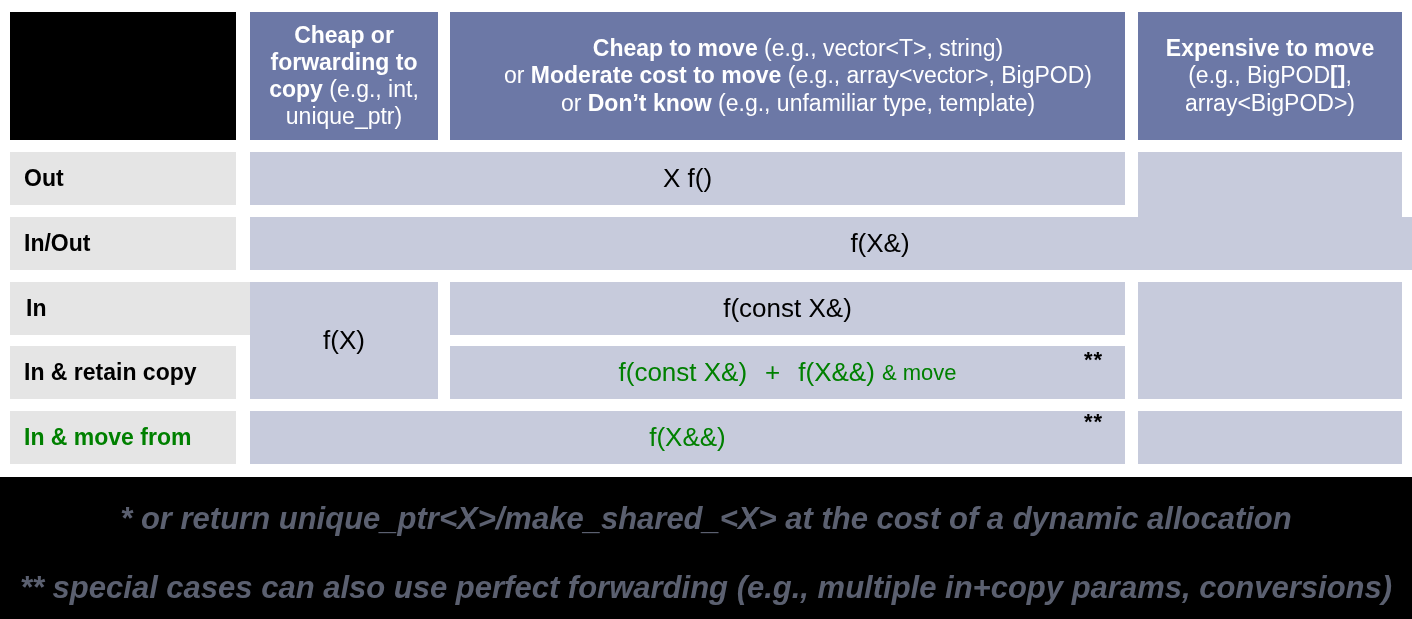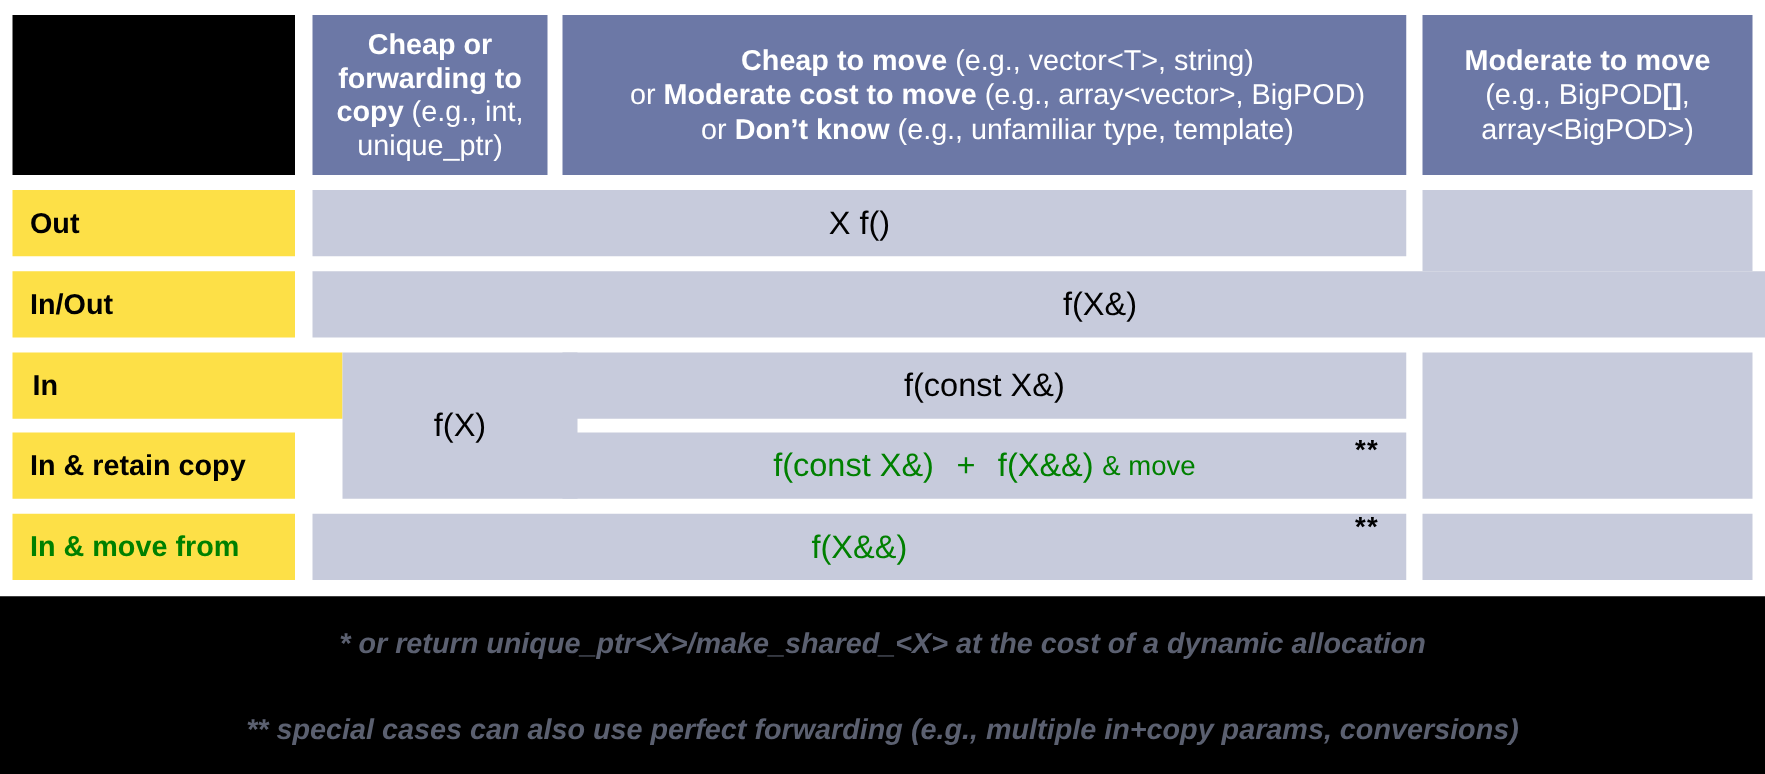--- a/index.html
+++ b/index.html
@@ -46,21 +46,21 @@
   .hdr {
     background: #6C78A6;
     color: #FFFFFF;
     font-size: 23px;
     line-height: 1.18;
     padding: 4px 8px;
     font-weight: 400;
   }
   .hdr b { font-weight: bold; }
   .rowlab {
-    background: #fde047;
+    background: #e5e5e5;
     color: #000000;
     font-weight: bold;
     font-size: 23px;
     justify-content: flex-start;
     text-align: left;
     padding-left: 14px;
   }
   .rowlab.green { color: #008000; }
   .body-cell {
     background: #C7CBDC;
@@ -81,21 +81,21 @@
     letter-spacing: 1px;
   }
   
   .footnote {
     position: absolute;
     width: 100%;
     text-align: center;
     color: #5B6070;
     font-style: italic;
     font-weight: bold;
-    font-size: 23px;
+    font-size: 31px;
     white-space: nowrap;
   }
 </style>
 </head>
 <body>
 
 <div id="slide">
 
   <div class="table-bg"></div>
 
@@ -108,42 +108,42 @@
     <div class="hdr-line">unique_ptr)</div>
   </div>
 
   <div class="cell hdr" style="left:450px; top:12px; width:675px; height:128px; flex-direction:column;padding-left:29px;">
     <div class="hdr-line"><b>Cheap to move</b> (e.g., vector&lt;T&gt;, string)</div>
     <div class="hdr-line">or <b>Moderate cost to move</b> (e.g., array&lt;vector&gt;, BigPOD)</div>
     <div class="hdr-line">or <b>Don’t know</b> (e.g., unfamiliar type, template)</div>
   </div>
 
   <div class="cell hdr" style="left:1138px; top:12px; width:264px; height:128px; flex-direction:column;">
-    <div class="hdr-line"><b>Moderate to move</b></div>
+    <div class="hdr-line"><b>Expensive to move</b></div>
     <div class="hdr-line">(e.g., BigPOD<b>[]</b>,</div>
     <div class="hdr-line">array&lt;BigPOD&gt;)</div>
   </div>
 
   <div class="cell rowlab" style="left:10px; top:152px; width:226px; height:53px;">Out</div>
 
   <div class="cell rowlab" style="left:10px; top:217px; width:226px; height:53px;">In/Out</div>
 
   <div class="cell rowlab" style="left:10px; top:282px; width:264px; height:53px;padding-left:16px;">In</div>
 
   <div class="cell rowlab" style="left:10px; top:346px; width:226px; height:53px;">In &amp; retain copy</div>
 
   <div class="cell rowlab green" style="left:10px; top:411px; width:226px; height:53px;">In &amp; move from</div>
 
   <div class="cell body-cell" style="left:250px; top:152px; width:875px; height:53px;">X f()</div>
 
   <div class="cell body-cell" style="left:1138px; top:152px; width:264px; height:65px;"></div>
 
   <div class="cell body-cell" style="left:250px; top:217px; width:1260px; height:53px;">f(X&amp;)</div>
 
-  <div class="cell body-cell" style="left:250px; top:282px; width:188px; height:117px;margin-left:24px;">f(X)</div>
+  <div class="cell body-cell" style="left:250px; top:282px; width:188px; height:117px;">f(X)</div>
 
   <div class="cell body-cell" style="left:450px; top:282px; width:675px; height:53px;">f(const X&amp;)</div>
 
   <div class="cell body-cell" style="left:1138px; top:282px; width:264px; height:117px;"></div>
 
   <div class="cell body-cell green" style="left:450px; top:346px; width:675px; height:53px;">
     <span class="sig-line">f(const X&amp;)</span>
     <span class="plus">+</span>
     <span class="sig-line">f(X&amp;&amp;)</span>
     <span class="sig-line small-note" style="padding-left:7px;">&amp; move</span>

